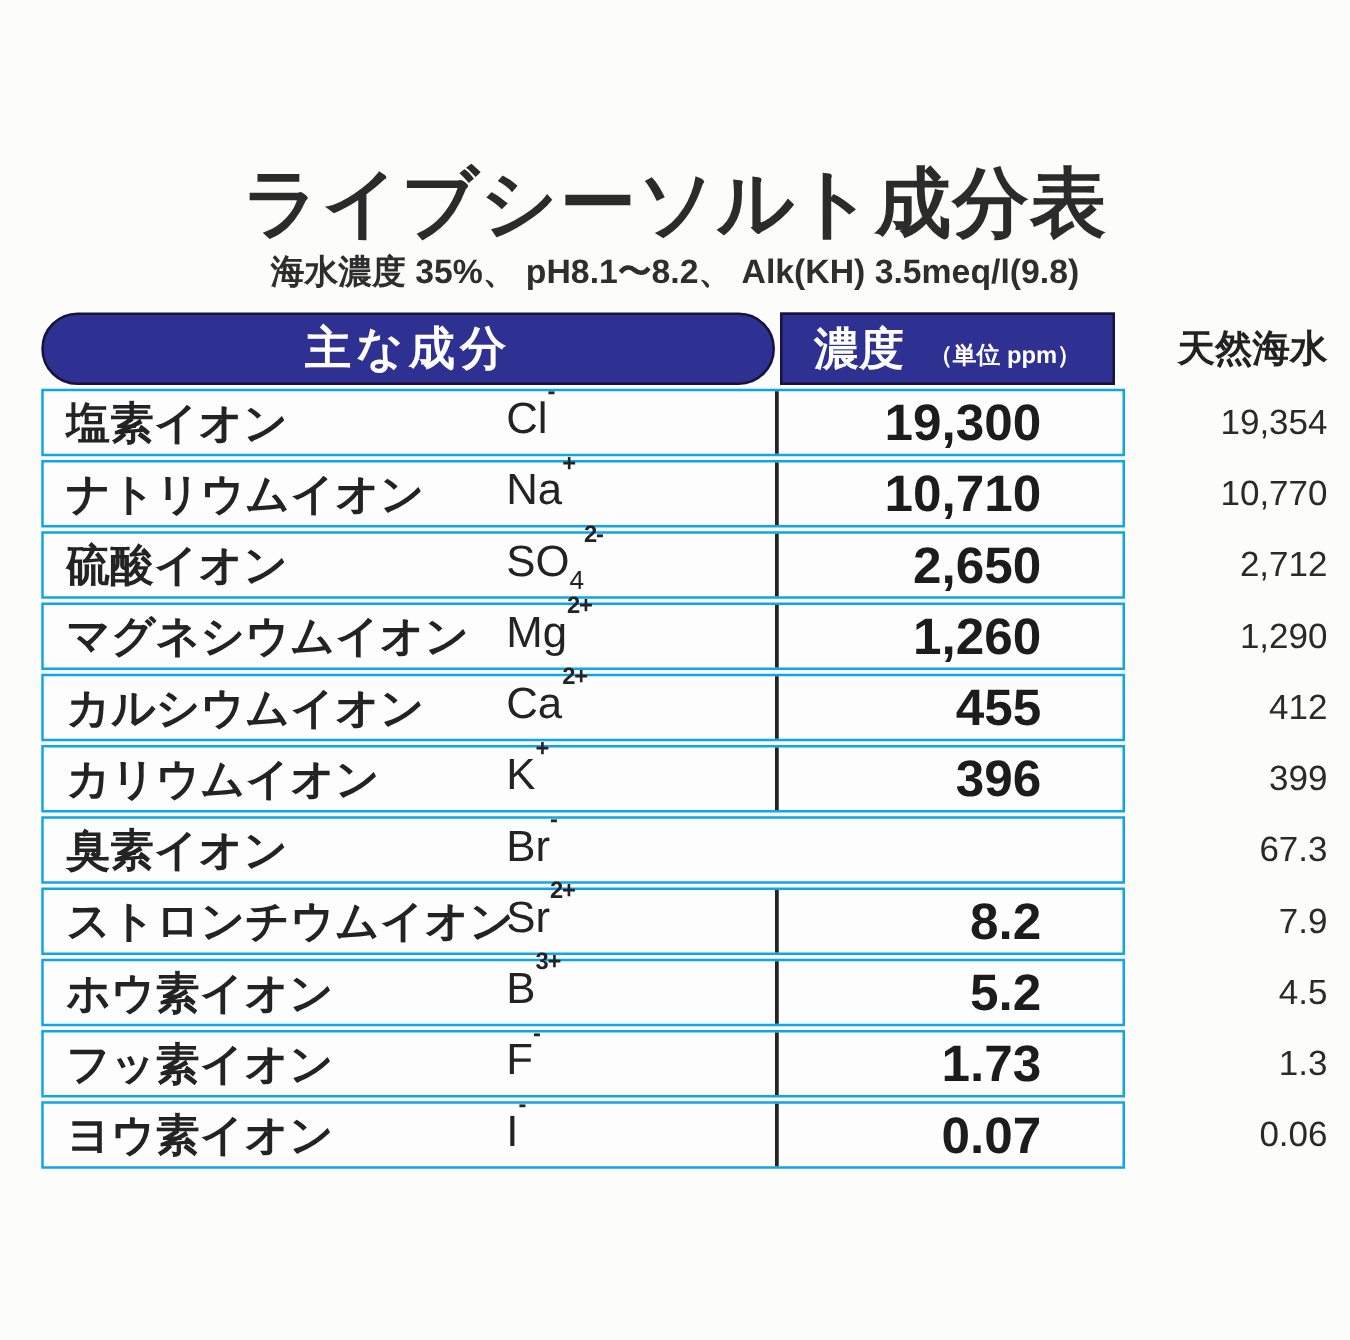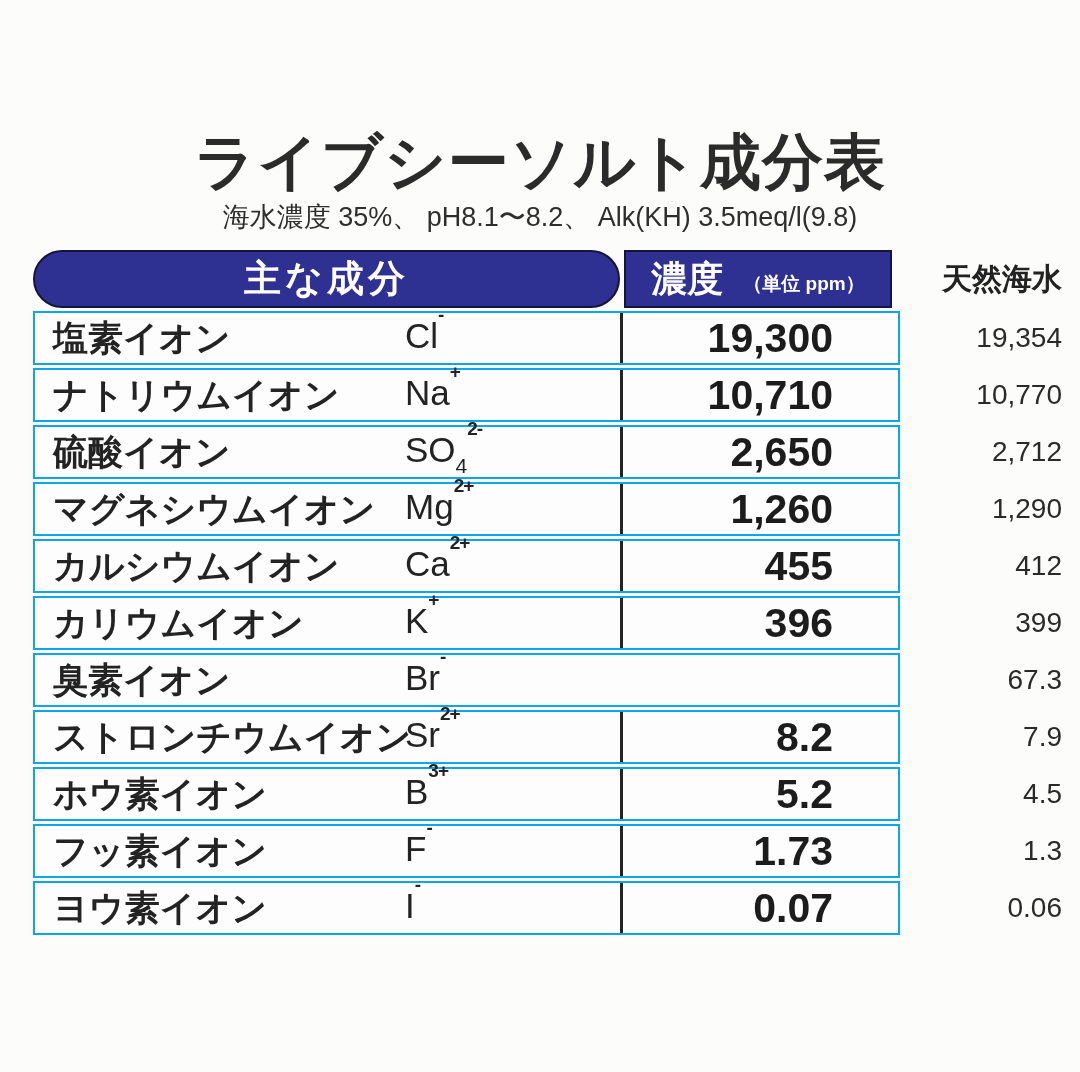--- a/index.html
+++ b/index.html
@@ -28,21 +28,21 @@
     color: #2b2b2b;
   }
 
   .subtitle {
     position: absolute;
     top: 199px;
     left: 0;
     width: 1080px;
     text-align: center;
     font-size: 27px;
-    font-weight: 400;
+    font-weight: 700;
     color: #2e2e2e;
   }
 
   .table-wrap {
     position: absolute;
     left: 33px;
     top: 250px;
     width: 1029px;
   }
 

